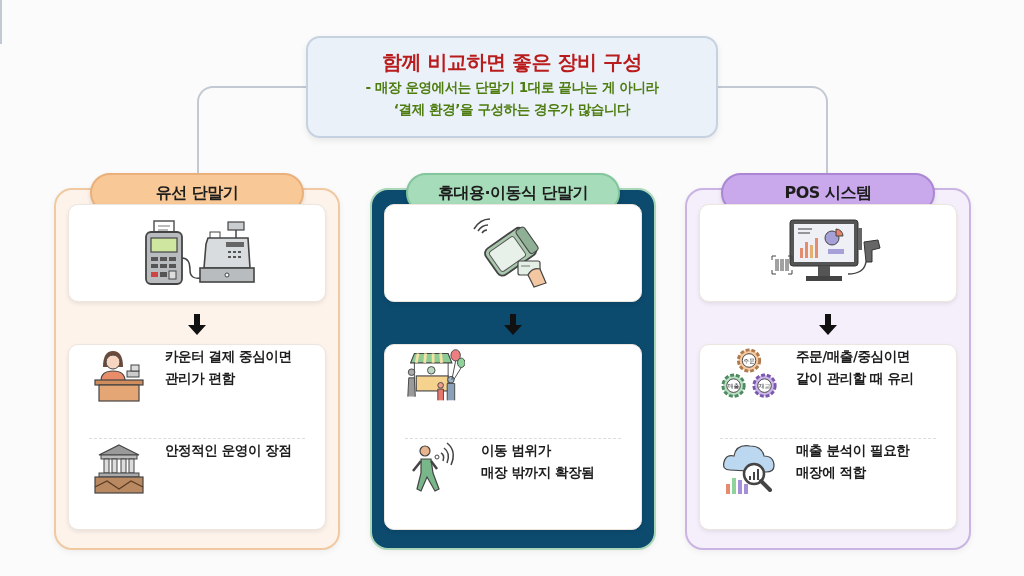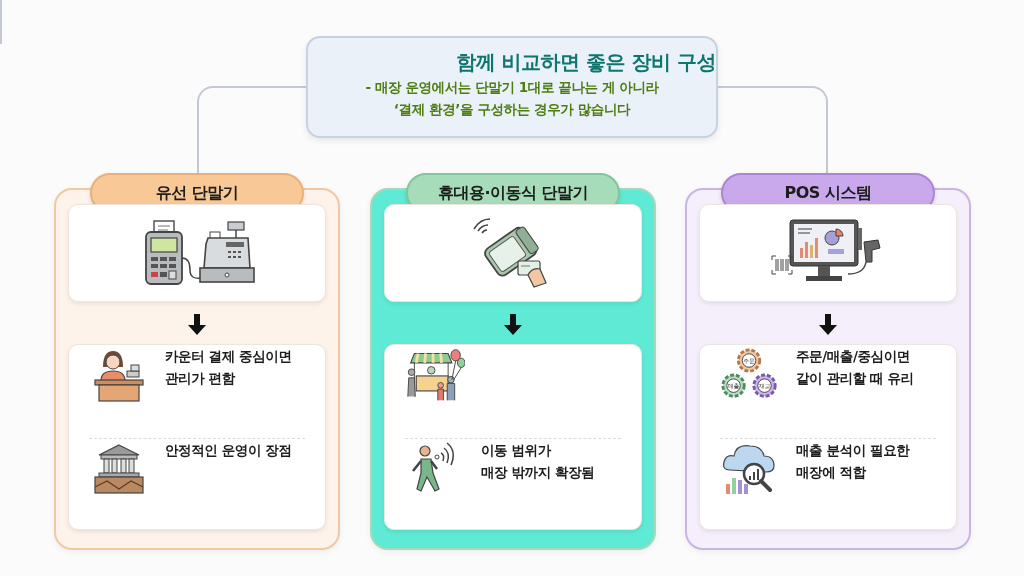--- a/index.html
+++ b/index.html
@@ -10,29 +10,29 @@
   .conn-left { left: 197px; top: 86px; width: 110px; height: 96px; border-top-width: 2px; border-left-width: 2px; border-top-left-radius: 16px; }
   .conn-right { left: 716px; top: 86px; width: 112px; height: 102px; border-top-width: 2px; border-right-width: 2px; border-top-right-radius: 16px; }
   .conn-mid { left: 511px; top: 138px; width: 2px; height: 44px; background: #c3c9d2; }
 
   .header-box {
     position: absolute; left: 306px; top: 36px; width: 412px; height: 102px;
     background: #eaf1f9; border: 2px solid #c6d2e0; border-radius: 14px;
     box-shadow: 0 3px 6px rgba(0,0,0,0.08);
     text-align: center; padding-top: 10px;
   }
-  .header-title { font-size: 20px; font-weight: bold; color: #0f766e; letter-spacing: -0.5px; line-height: 28px; text-align: right; }
+  .header-title { font-size: 20px; font-weight: bold; color: #b91c1c; letter-spacing: -0.5px; line-height: 28px; }
   .header-sub { font-size: 13.5px; font-weight: bold; color: #4d7c0f; line-height: 22px; letter-spacing: -0.4px; }
 
   .column {
     position: absolute; top: 188px; width: 286px; height: 362px;
     border-radius: 18px; border: 2px solid; box-shadow: 0 2px 6px rgba(0,0,0,0.06);
   }
   .col-1 { left: 54px; background: #fdf3ea; border-color: #f1c9a1; }
-  .col-2 { left: 370px; background: #5eead4; border-color: #a9d7b8; padding-left: 37px; }
+  .col-2 { left: 370px; background: #0c4a6e; border-color: #a9d7b8; padding-left: 37px; }
   .col-3 { left: 685px; background: #f4effa; border-color: #c9b4e3; }
 
   .pill {
     position: absolute; top: -17px; left: 34px; width: 214px; height: 40px; border-radius: 20px;
     display: flex; align-items: center; justify-content: center;
     font-size: 16px; font-weight: bold; letter-spacing: -0.5px; color: #1d1d1d;
     box-shadow: 0 2px 4px rgba(0,0,0,0.12);
   }
   .col-1 .pill { background: #f8c896; border: 2px solid #eab07c; }
   .col-2 .pill { background: #a6dcb9; border: 2px solid #83c59d; }

